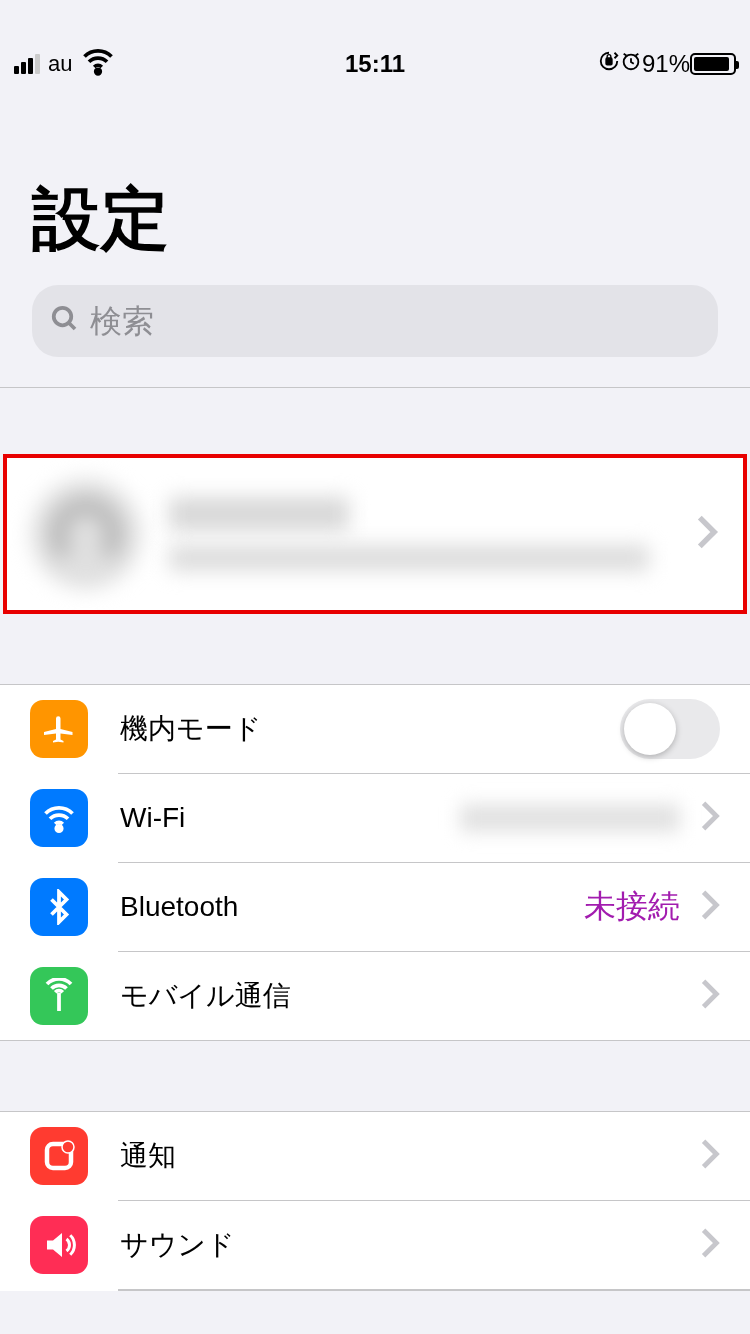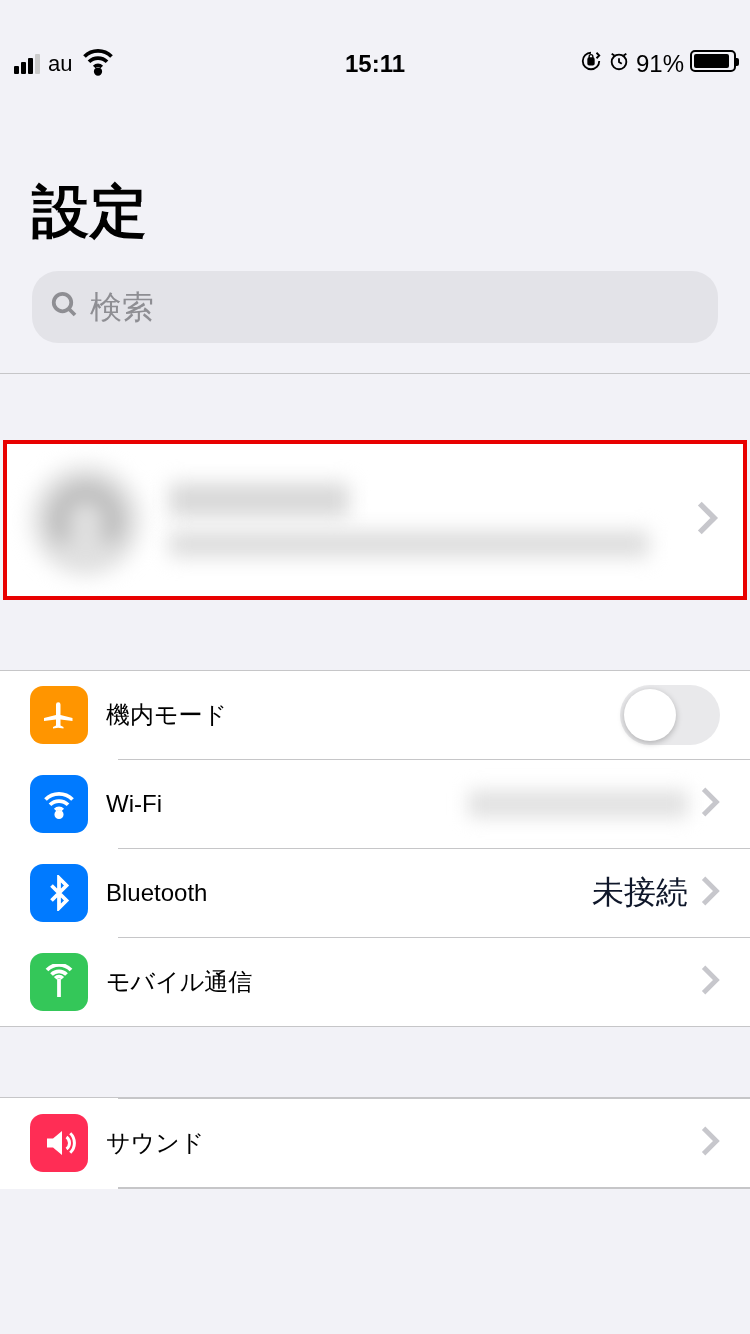--- a/index.html
+++ b/index.html
@@ -17,34 +17,34 @@
       height: 40px;
       display: flex;
       align-items: center;
       justify-content: space-between;
       padding: 0 14px;
       font-size: 24px;
       font-weight: 600;
       margin-top: 44px;
     }
     .status-left { display: flex; align-items: center; gap: 8px; }
-    .status-right { display: flex; align-items: flex-start; gap: 6px; }
+    .status-right { display: flex; align-items: center; }
     .signal-bars { display: flex; align-items: flex-end; gap: 2px; }
     .bar { width: 5px; background: #000; border-radius: 1px; }
     .b1 { height: 8px; } .b2 { height: 12px; } .b3 { height: 16px; } .b4 { height: 20px; background:#cbcbcb; }
     .carrier { font-size: 22px; font-weight:400; }
     .time { font-weight: 600; position:absolute; left:50%; transform:translateX(-50%); }
     .battery-pct { font-size: 24px; font-weight:400; }
     .battery { width: 46px; height: 22px; border: 2px solid #000; border-radius: 5px; position: relative; padding:2px; }
     .battery::after { content:""; position:absolute; right:-5px; top:6px; width:3px; height:8px; background:#000; border-radius:0 2px 2px 0;}
     .battery-fill { height:100%; width:91%; background:#000; border-radius:2px;}
     
     
     .header { padding: 90px 32px 20px 32px; }
-    .header-title { font-size: 57px; font-weight: 700; letter-spacing: 1px; }
+    .header-title { font-size: 68px; font-weight: 700; letter-spacing: 1px; }
     
     
     .search-wrapper { padding: 0 32px 30px 32px; }
     .search-bar {
       background: #e3e3e8;
       border-radius: 26px;
       height: 72px;
       display: flex;
       align-items: center;
       padding: 0 18px;
@@ -94,22 +94,22 @@
     .row {
       display:flex; align-items:center;
       height: 88px; padding: 0 30px 0 30px;
       background:#fff;
     }
     .row-icon {
       width: 58px; height: 58px; border-radius: 13px;
       display:flex; align-items:center; justify-content:center;
       flex-shrink:0;
     }
-    .row-label { font-size: 24px; margin-left: 18px; flex:1; }
-    .row-value { font-size: 32px; color: #0f172a; margin-right: 12px;}
+    .row-label { font-size: 28px; margin-left: 32px; flex:1; }
+    .row-value { font-size: 32px; color: #a21caf; margin-right: 20px;}
     .row-value.blurred { filter: blur(9px); background:#e2e2e2; height:28px; width:220px; border-radius:4px;}
     .chevron { color: #c7c7cc; }
     .row-sep { height:1px; background:#c6c6c8; margin-left: 118px; }
     
     
     .toggle {
       width: 100px; height: 60px; border-radius: 30px;
       background: #e9e9eb; position:relative;
     }
     .toggle-knob {
@@ -269,20 +269,34 @@
         </svg>
     </span>
   </div>
 </div>
 <div class="separator"></div>
 
 <div class="gap-sm"></div>
 <div class="separator"></div>
 
 <div class="section">
+  <div class="row">
+    <div class="row-icon ic-notif">
+      <svg class="ico" viewBox="0 0 24 24" fill="none" stroke="#fff" stroke-width="3">
+          <rect x="4" y="4" width="16" height="16" rx="4"></rect>
+          <circle cx="18" cy="6" r="4" fill="#ff3b30" stroke="#fff" stroke-width="1"></circle>
+        </svg>
+    </div>
+    <span class="row-label">通知</span>
+    <span class="chevron">
+      <svg width="20" height="32" viewBox="0 0 12 20" fill="none" stroke="#c7c7cc" stroke-width="3">
+          <path d="M2 2l8 8-8 8"></path>
+        </svg>
+    </span>
+  </div>
   <div class="row-sep"></div>
 
   <div class="row">
     <div class="row-icon ic-sound">
       <svg class="ico" viewBox="0 0 24 24" fill="#fff">
           <path d="M4 9v6h4l6 5V4L8 9H4z"></path>
           <path d="M17 8a5 5 0 0 1 0 8M19.5 5.5a9 9 0 0 1 0 13" fill="none" stroke="#fff" stroke-width="2"></path>
         </svg>
     </div>
     <span class="row-label">サウンド</span>

